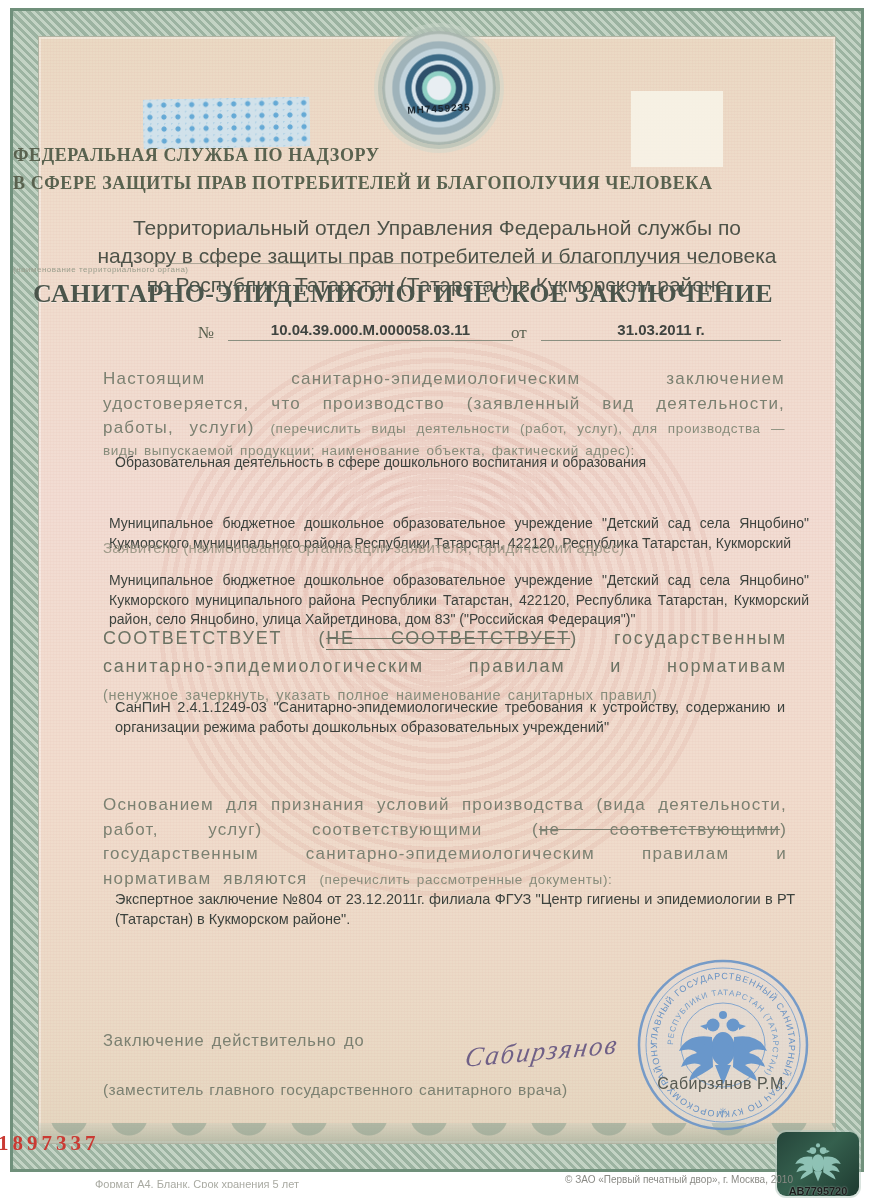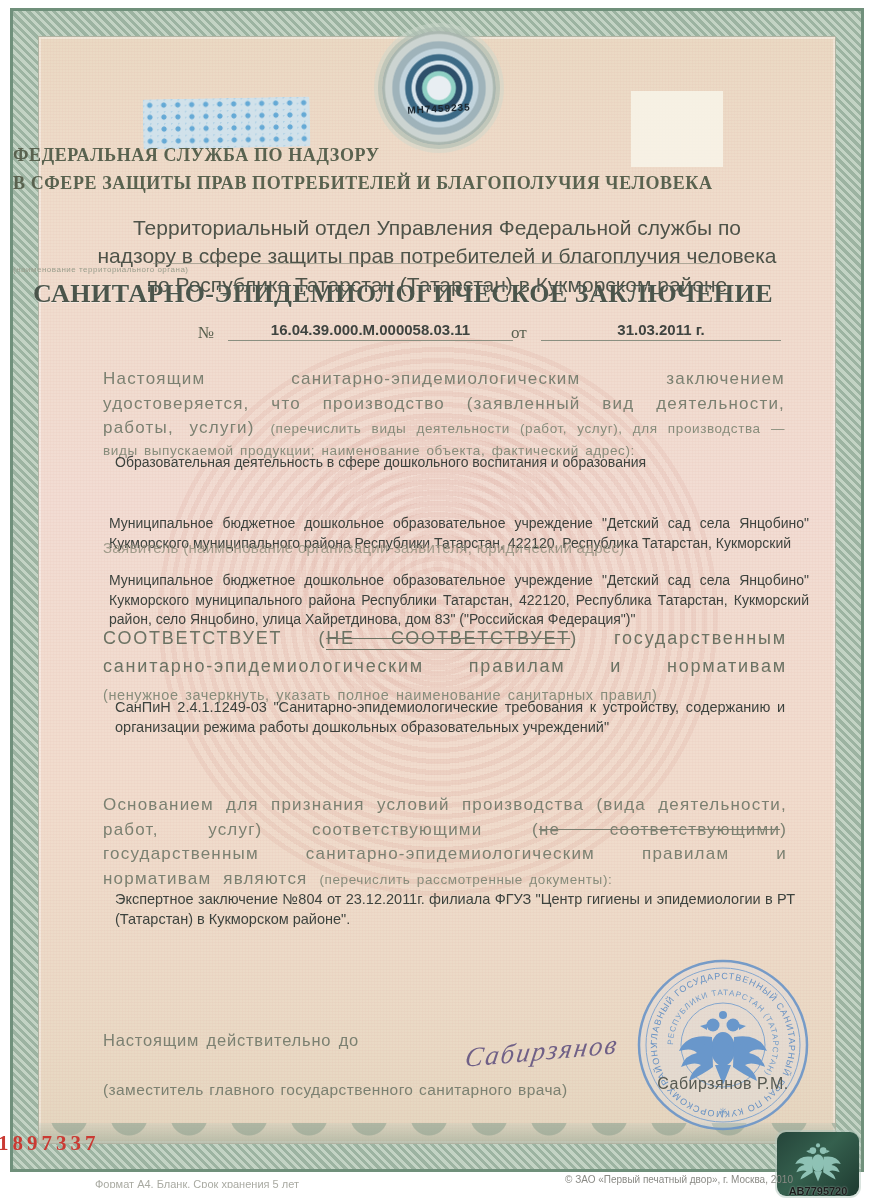--- a/index.html
+++ b/index.html
@@ -104,21 +104,21 @@
     <div class="c hdr" style="top:134px;">ФЕДЕРАЛЬНАЯ СЛУЖБА ПО НАДЗОРУ</div>
     <div class="c hdr" style="top:162px;">В СФЕРЕ ЗАЩИТЫ ПРАВ ПОТРЕБИТЕЛЕЙ И БЛАГОПОЛУЧИЯ  ЧЕЛОВЕКА</div>
     <div class="c terr" style="top:203px;">Территориальный отдел Управления Федеральной службы по надзору в сфере защиты прав потребителей и благоплучия человека по Республике Татарстан (Татарстан) в Кукморском районе</div>
     <div class="rule" style="top:252px;"></div>
     <div class="c caption" style="top:254px;">(наименование территориального органа)</div>
 
     <div class="c title" style="top:268px;">САНИТАРНО-ЭПИДЕМИОЛОГИЧЕСКОЕ ЗАКЛЮЧЕНИЕ</div>
 
     <div class="numrow">
       <span class="lbl" style="left:105px;">№</span>
-      <span class="uline" style="left:135px;width:285px;top:-2px;">16.04.39.000.М.000058.03.11</span>
+      <span class="uline" style="left:135px;width:285px;top:-2px;">10.04.39.000.М.000058.03.11</span>
       <span class="lbl" style="left:418px;">от</span>
       <span class="uline" style="left:448px;width:240px;top:-2px;">31.03.2011 г.</span>
     </div>
 
     <div class="para" style="left:90px;top:356px;width:682px;">
       <span class="form-big">Настоящим санитарно-эпидемиологическим заключением удостоверяется, что производство (заявленный вид деятельности, работы, услуги) </span><span class="form-note">(перечислить виды деятельности (работ, услуг), для производства — виды выпускаемой продукции; наименование объекта, фактический адрес):</span>
     </div>
     <div class="para fill" style="left:102px;top:442px;width:640px;font-weight:bold;font-weight:normal;">Образовательная деятельность в сфере дошкольного воспитания и образования</div>
 
     <div class="para fill" style="left:96px;top:503px;width:700px;">Муниципальное бюджетное дошкольное образовательное учреждение "Детский сад села Янцобино" Кукморского муниципального района Республики Татарстан, 422120, Республика Татарстан, Кукморский</div>
@@ -128,21 +128,21 @@
     <div class="para conform" style="left:90px;top:614px;width:684px;">
       <span>СООТВЕТСТВУЕТ </span><span>(</span><span class="struck">НЕ  СООТВЕТСТВУЕТ</span><span>) </span><span>государственным санитарно-эпидемиологическим правилам и нормативам </span><span class="form-note" style="font-size:14.5px;">(ненужное зачеркнуть, указать полное наименование санитарных правил)</span>
     </div>
     <div class="para fill" style="left:102px;top:686px;width:670px;font-size:14.5px;">СанПиН 2.4.1.1249-03 "Санитарно-эпидемиологические требования к устройству, содержанию и организации режима работы дошкольных образовательных учреждений"</div>
 
     <div class="para" style="left:90px;top:782px;width:684px;">
       <span class="form-big">Основанием для признания условий производства (вида деятельности, работ, услуг) соответствующими (</span><span class="form-big struck2">не соответствующими</span><span class="form-big">) государственным санитарно-эпидемиологическим правилам и нормативам являются </span><span class="form-note">(перечислить рассмотренные документы):</span>
     </div>
     <div class="para fill" style="left:102px;top:878px;width:680px;font-size:14.5px;">Экспертное заключение №804 от 23.12.2011г. филиала ФГУЗ "Центр гигиены и эпидемиологии в РТ (Татарстан) в Кукморском районе".</div>
 
-    <div class="para form-big" style="left:90px;top:1018px;width:560px;letter-spacing:.8px;word-spacing:2px;font-size:16.5px;">Настоящим действительно до</div>
+    <div class="para form-big" style="left:90px;top:1018px;width:560px;letter-spacing:.8px;word-spacing:2px;font-size:16.5px;">Заключение действительно до</div>
     <div class="para form-big" style="left:90px;top:1068px;width:520px;letter-spacing:.4px;word-spacing:1px;font-size:15.5px;">(заместитель главного государственного санитарного врача)</div>
     <div class="para sig" style="left:452px;top:1022px;width:220px;">Сабирзянов</div>
 
     <div class="stamp">
       <svg width="176" height="176" viewBox="0 0 176 176">
         <defs>
           <path id="ringO" d="M88,88 m-66,0 a66,66 0 1,1 132,0 a66,66 0 1,1 -132,0"></path>
           <path id="ringI" d="M88,88 m-50,0 a50,50 0 1,1 100,0 a50,50 0 1,1 -100,0"></path>
         </defs>
         <circle cx="88" cy="88" r="84" fill="rgba(214,228,244,0.28)" stroke="#6d96c8" stroke-width="2.5"></circle>

